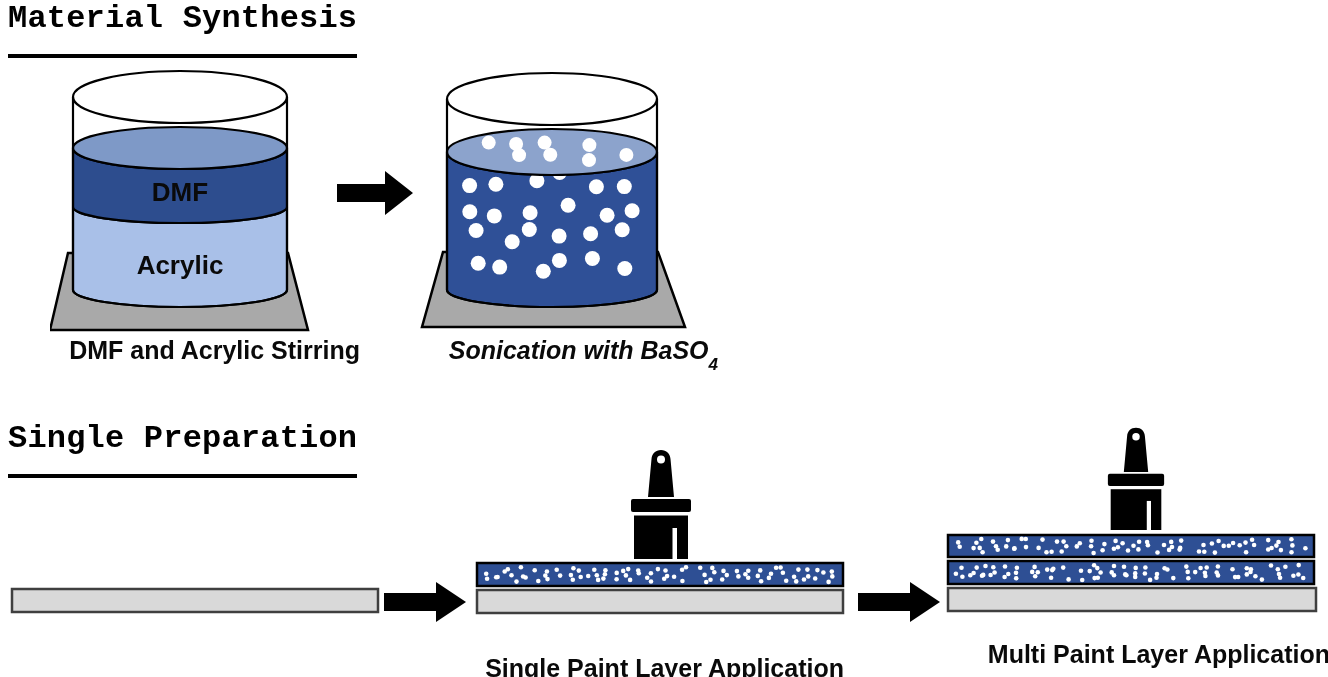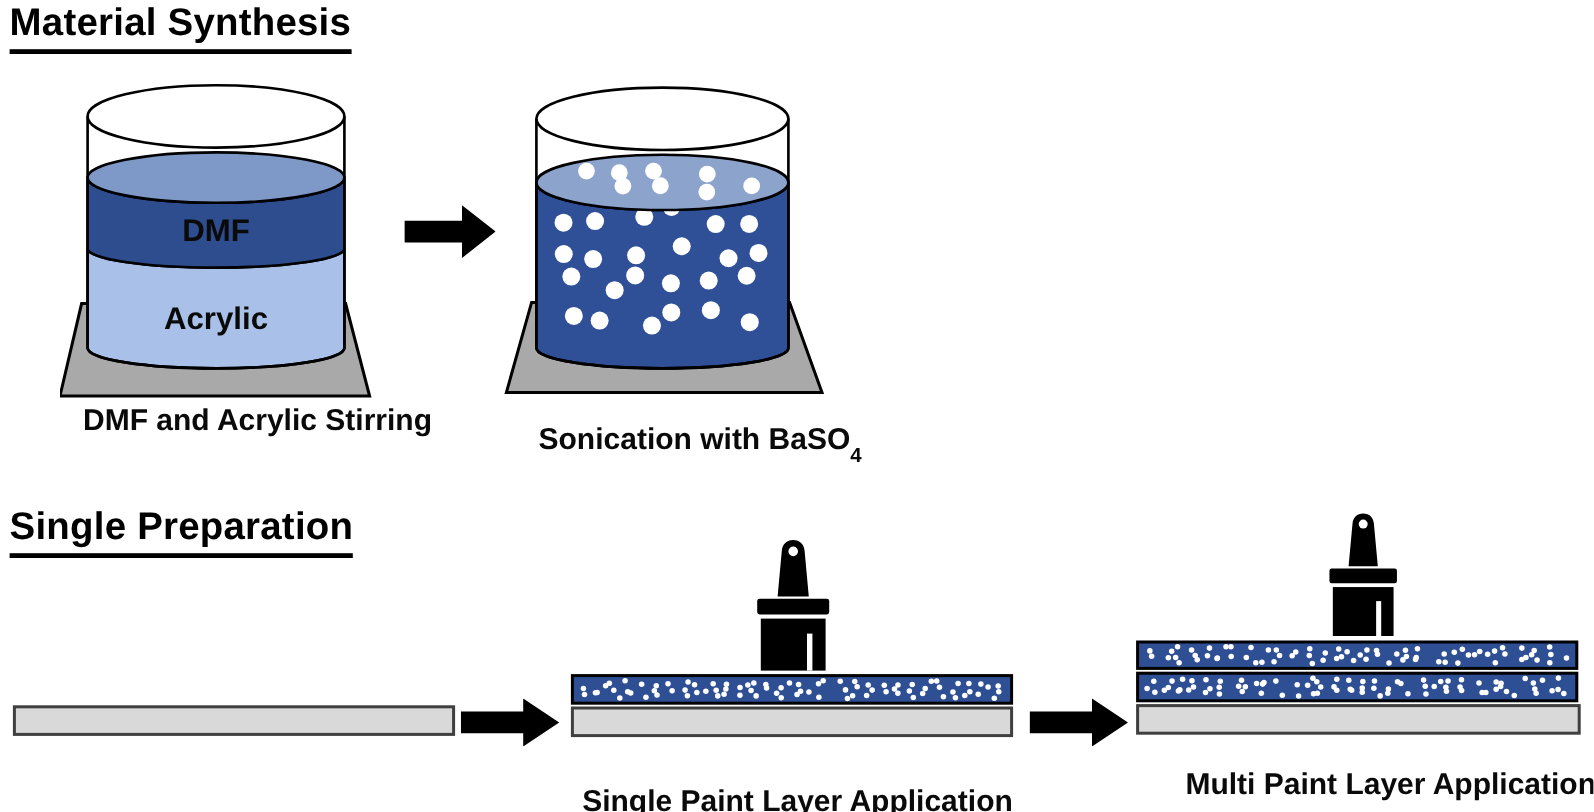--- a/index.html
+++ b/index.html
@@ -3,22 +3,23 @@
 <meta charset="utf-8">
 <style>
   html,body{margin:0;padding:0;background:#fff;}
   #canvas{
     position:relative;width:1328px;height:677px;background:#fff;
     font-family:"Liberation Sans",sans-serif;overflow:hidden;color:#000;
   }
   .abs{position:absolute;}
   .heading{
     font-size:32px;font-weight:bold;line-height:1.05;
-    border-bottom:4px solid #000;padding-bottom:5px;display:inline-block;
+    border-bottom:4px solid #000;padding-bottom:18px;display:inline-block;
     letter-spacing:0.2px;
+    font-family:Liberation Mono, monospace;
   }
   .caption{font-weight:bold;text-align:right;color:#0a0a0a;}
   .cap-lg{font-size:25px;}
   sub.chem{font-size:0.68em;position:relative;top:0.28em;font-weight:bold;}
   svg{display:block;}
   svg text{font-family:"Liberation Sans",sans-serif;font-weight:bold;}
 
   
   .f-dmf{fill:var(--dmf-blue);}
   .f-acr{fill:var(--acrylic-blue);}
@@ -105,21 +106,21 @@
         <circle cx="142.3" cy="88.8" r="7" fill="#ffffff"></circle>
         <circle cx="181.4" cy="79.1" r="7" fill="#ffffff"></circle>
         <circle cx="181.0" cy="94.1" r="7" fill="#ffffff"></circle>
         <circle cx="218.4" cy="88.9" r="7" fill="#ffffff"></circle>
       </g>
     <ellipse cx="144" cy="33" rx="105" ry="26" class="f-white s-thin"></ellipse>
     <path d="M39,33 L39,224 A105,17 0 0 0 249,224 L249,33" class="f-none s-thin"></path>
   </svg>
 
   <div class="abs caption cap-lg" style="left:10px;top:336px;width:350px;">DMF and Acrylic Stirring</div>
-  <div class="abs caption cap-lg" style="left:398px;top:352px;width:320px;"><span>Sonication with BaSO</span><sub class="chem">4</sub></div>
+  <div class="abs caption cap-lg" style="left:398px;top:336px;width:320px;font-style:italic;"><span>Sonication with BaSO</span><sub class="chem">4</sub></div>
 
   <div class="abs heading" style="left:8px;top:422px;">Single Preparation</div>
 
   <svg class="abs" style="left:10px;top:587px;" width="372" height="28" viewBox="0 0 372 28">
     <rect x="2" y="2" width="366" height="23" class="f-subs s-subs"></rect>
   </svg>
 
   <svg class="abs" style="left:384px;top:582px;" width="82" height="40" viewBox="0 0 82 40">
     <polygon points="0,11 52,11 52,0 82,20 52,40 52,29 0,29" class="f-black"></polygon>
   </svg>

